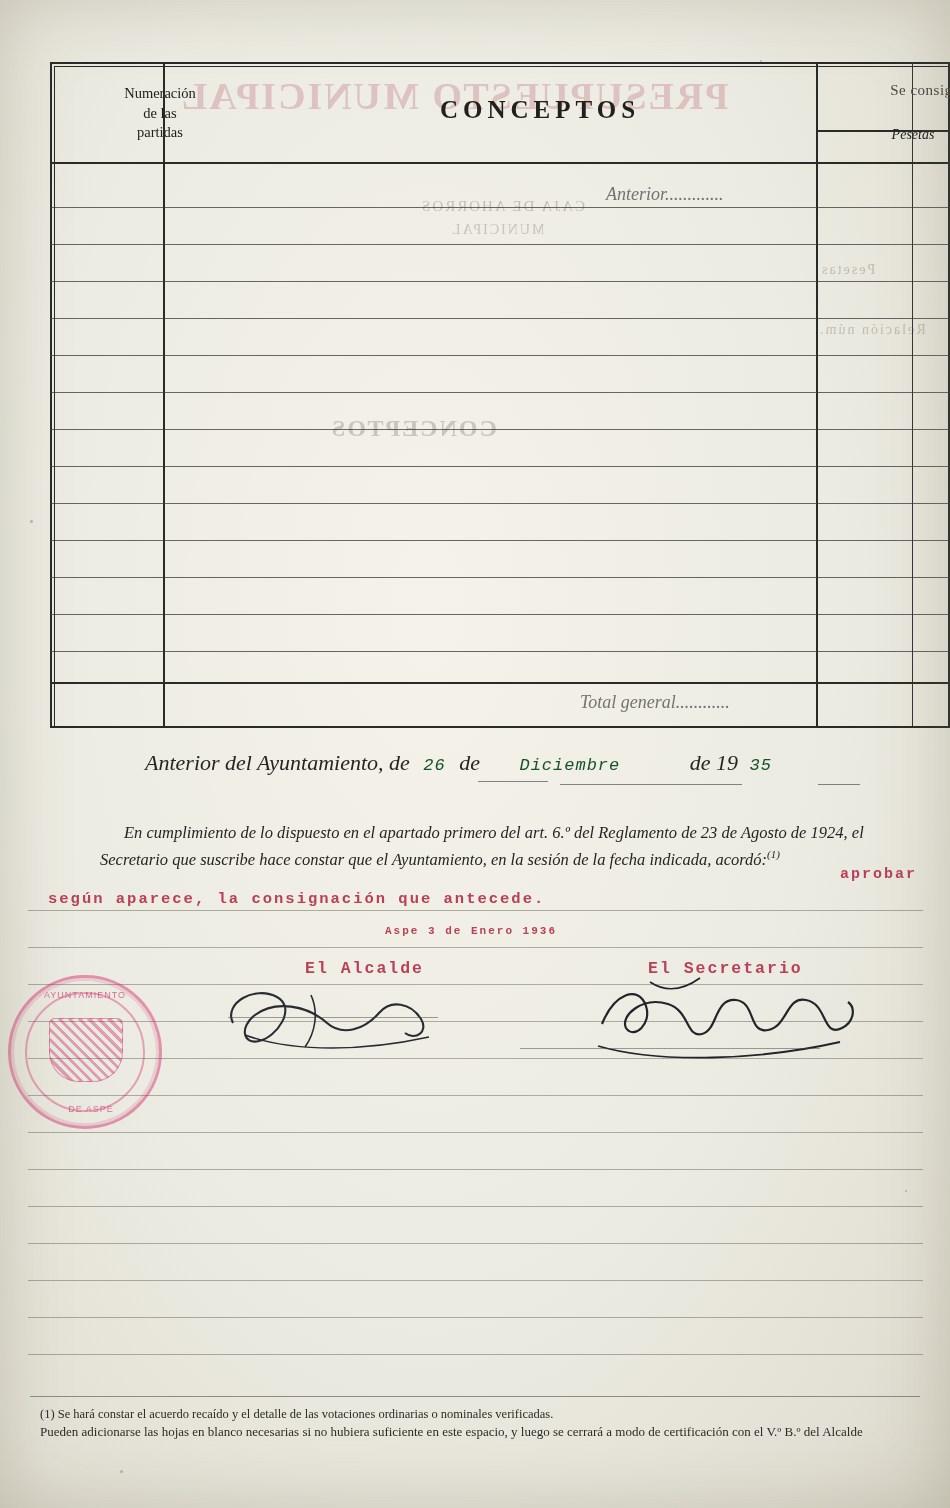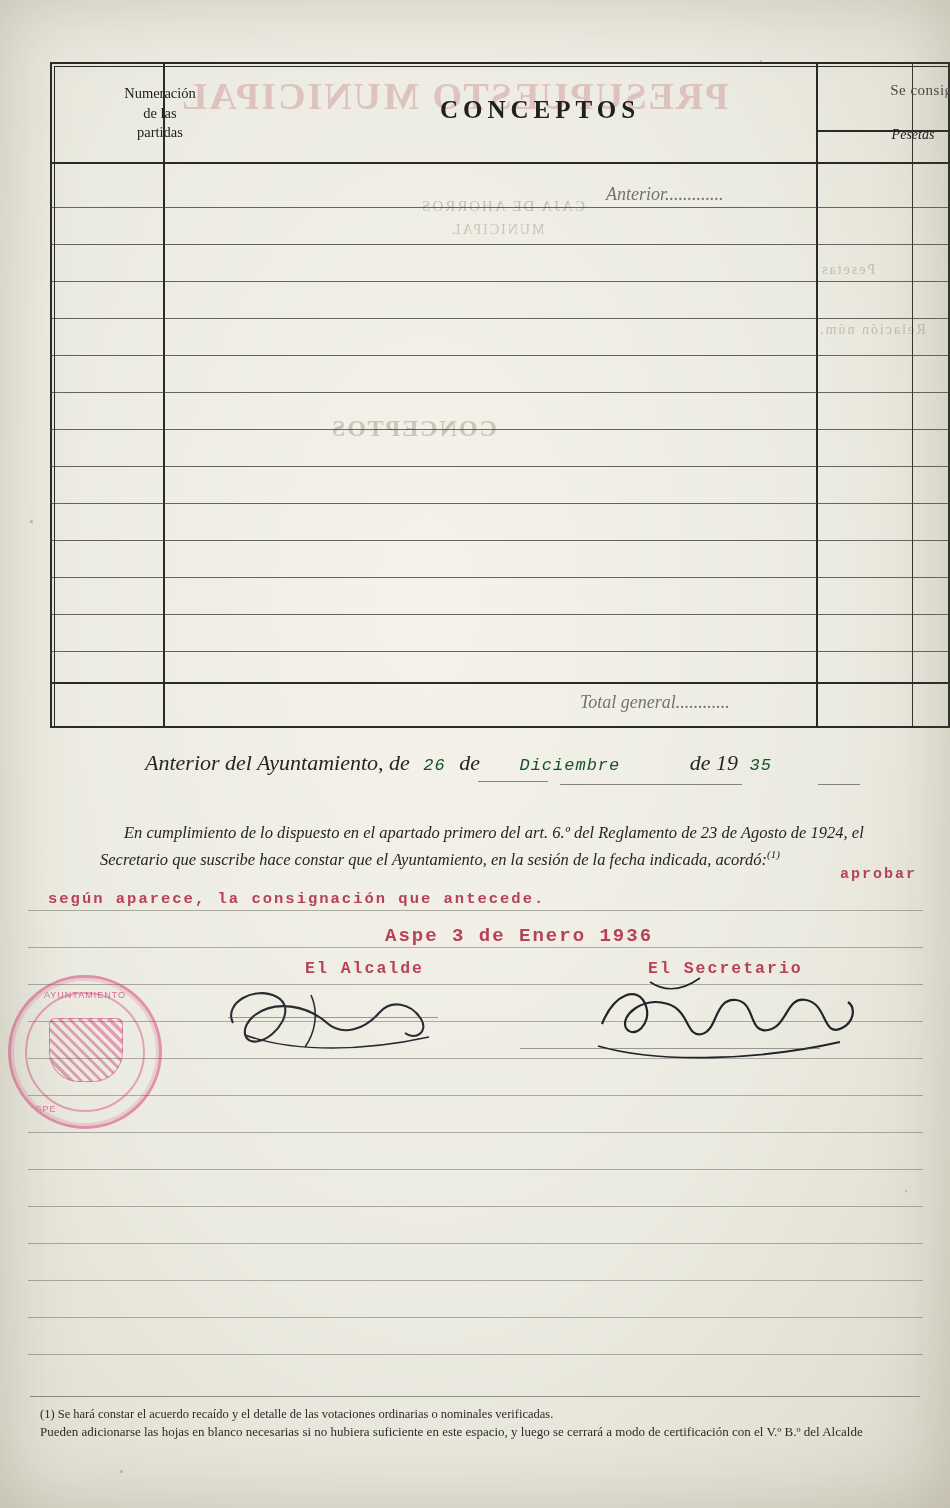--- a/index.html
+++ b/index.html
@@ -102,21 +102,21 @@
     letter-spacing:2px;
     font-weight:bold;
   }
   #par1{
     left:100px; top:820px; width:800px; font-size:16.5px; font-style:italic; line-height:1.55;
     text-align:justify;
   }
   #par1 .ind{ display:inline-block;width:24px;}
   #typed-1{ position:absolute; left:840px; top:866px; font-size:15px;}
   #typed-2{ position:absolute; left:48px; top:890px; font-size:15.5px;}
-  #typed-place{ position:absolute; left:385px; top:925px; font-size:19px;}
+  #typed-place{ position:absolute; left:385px; top:925px; font-size:11px;}
   #lbl-alcalde{ position:absolute; left:305px; top:959px; font-size:16.5px;}
   #lbl-secretario{ position:absolute; left:648px; top:959px; font-size:16.5px;}
 
   
   .rule{position:absolute;height:1px;background:rgba(80,78,70,.42);}
 
   
   .sig{position:absolute;color:#24242a;pointer-events:none;}
 
   
@@ -131,21 +131,21 @@
   .stamp .inner{
     position:absolute;left:14px;top:14px;right:14px;bottom:14px;
     border-radius:50%;border:2px solid rgba(210,40,110,.45);
   }
   .stamp .txt{
     position:absolute;left:0;right:0;top:12px;text-align:center;
     font-size:9px;letter-spacing:1px;color:rgba(205,35,105,.75);
     font-family:"Liberation Sans",sans-serif;
   }
   .stamp .txt2{
-    position:absolute;left:0;right:0;bottom:12px;text-align:left;
+    position:absolute;left:12px;right:0;bottom:12px;text-align:center;
     font-size:9px;letter-spacing:1px;color:rgba(205,35,105,.7);
     font-family:"Liberation Sans",sans-serif;
   }
   .stamp .crest{
     position:absolute;left:38px;top:40px;width:72px;height:62px;
     background:
       repeating-linear-gradient(45deg, rgba(205,35,105,.45) 0 3px, rgba(205,35,105,0) 3px 7px);
     border:1px solid rgba(205,35,105,.5);
     border-radius:6px 6px 30px 30px;
   }

